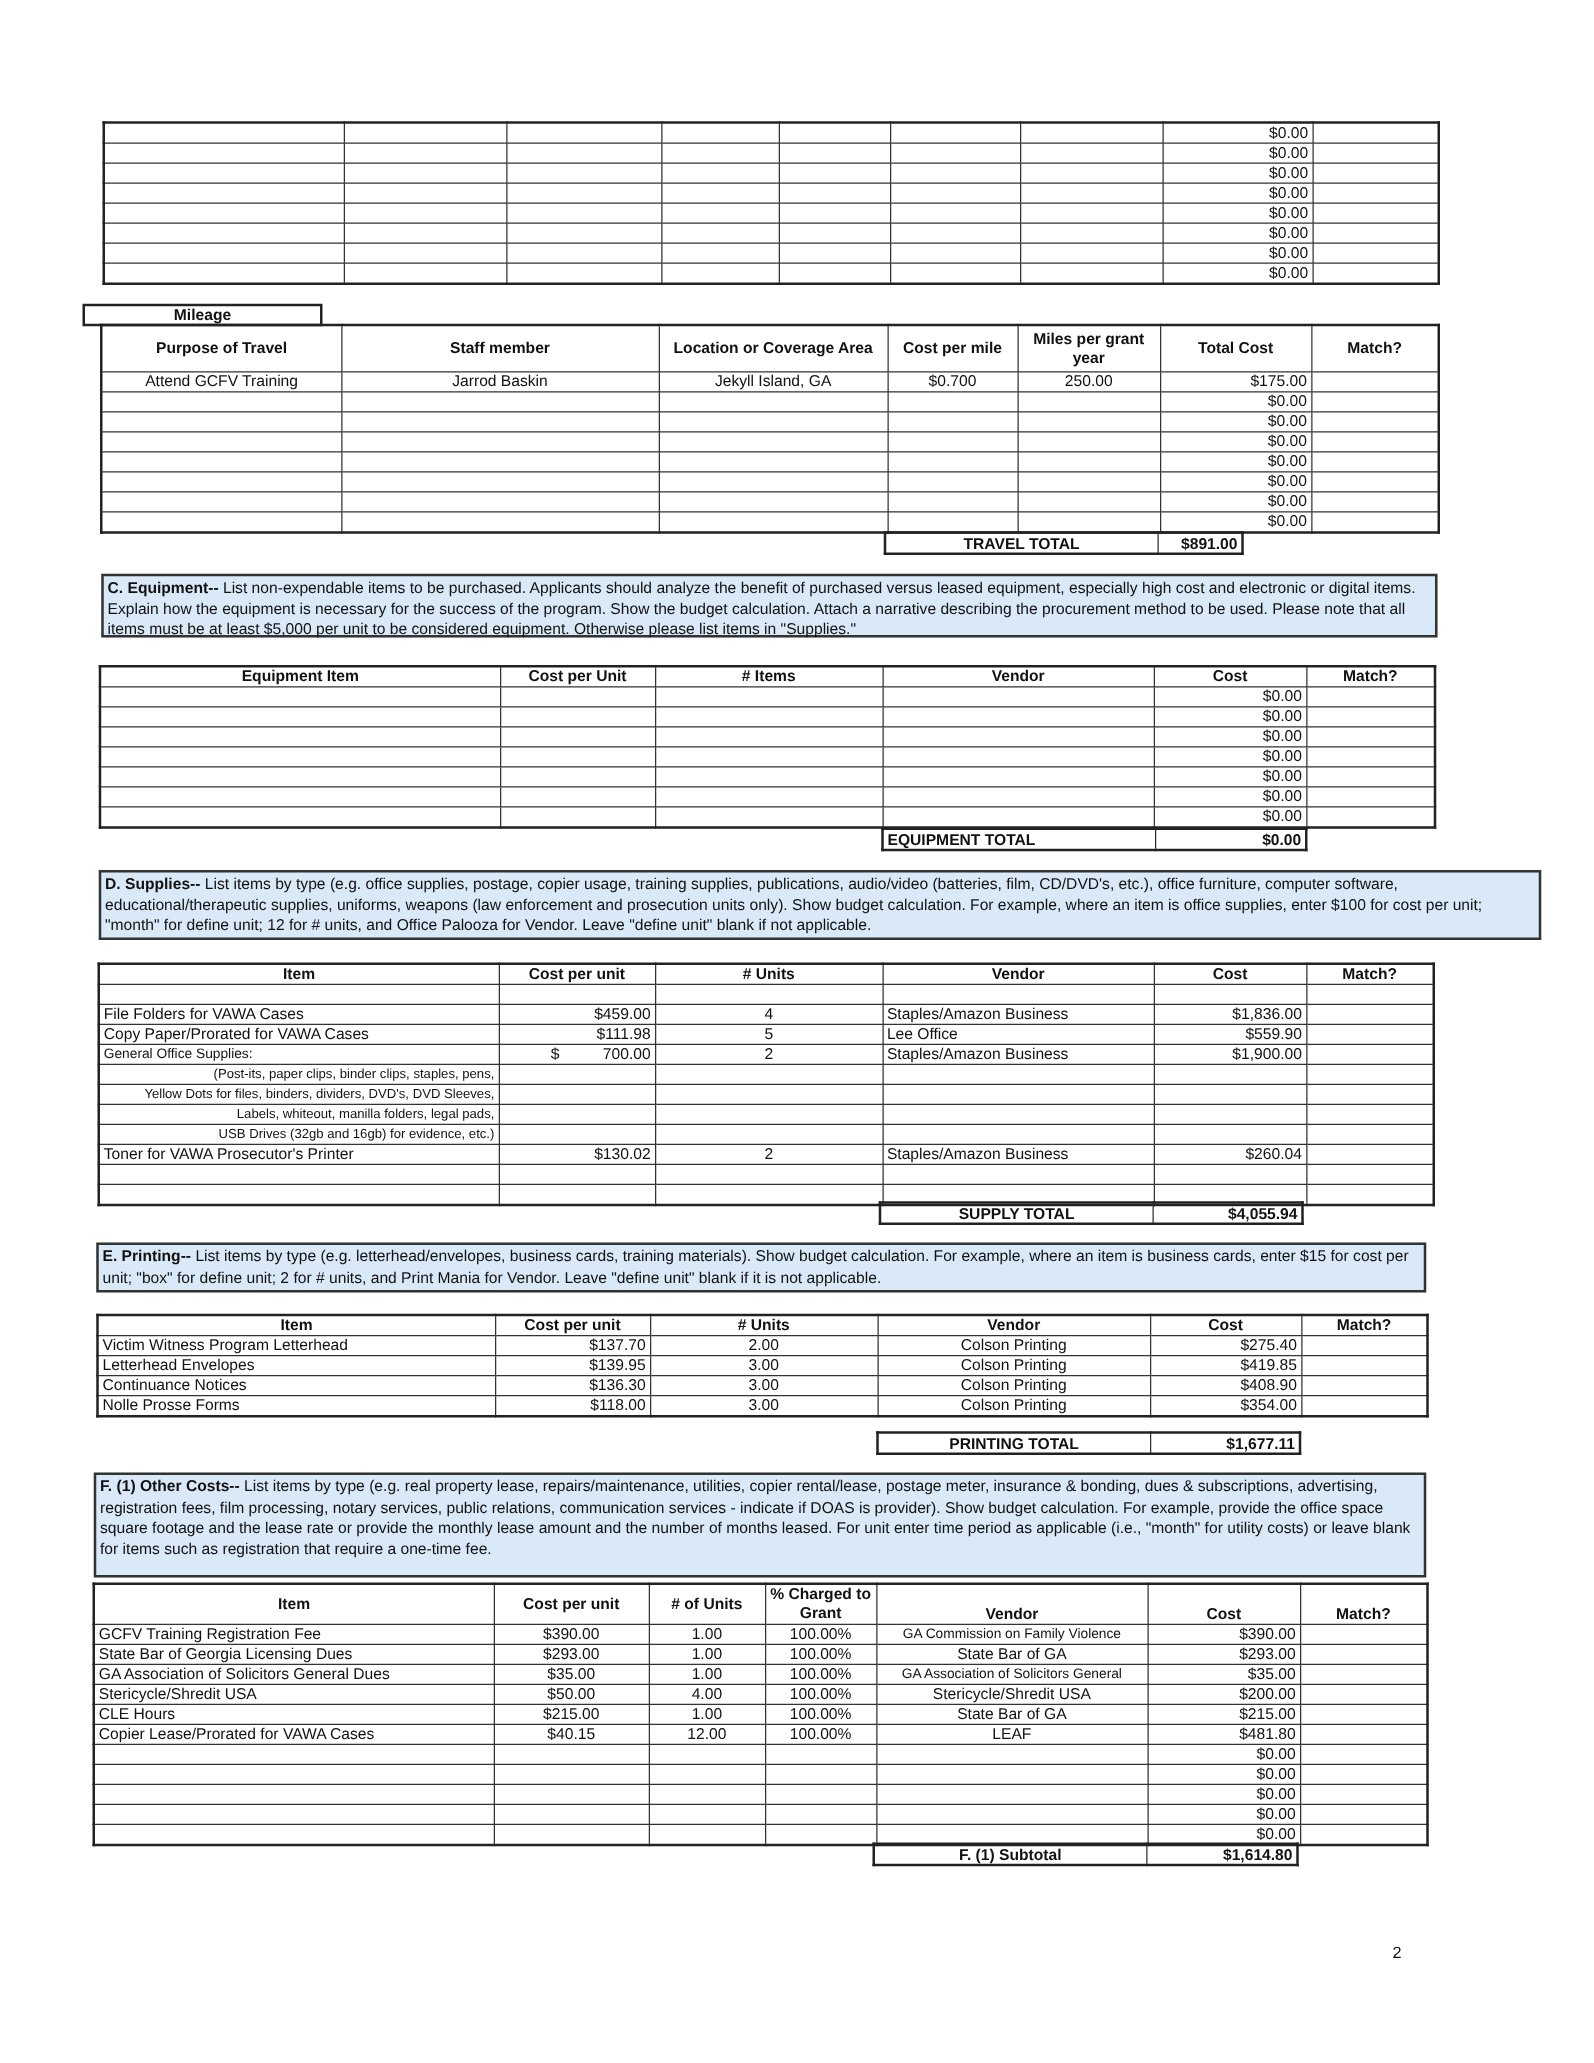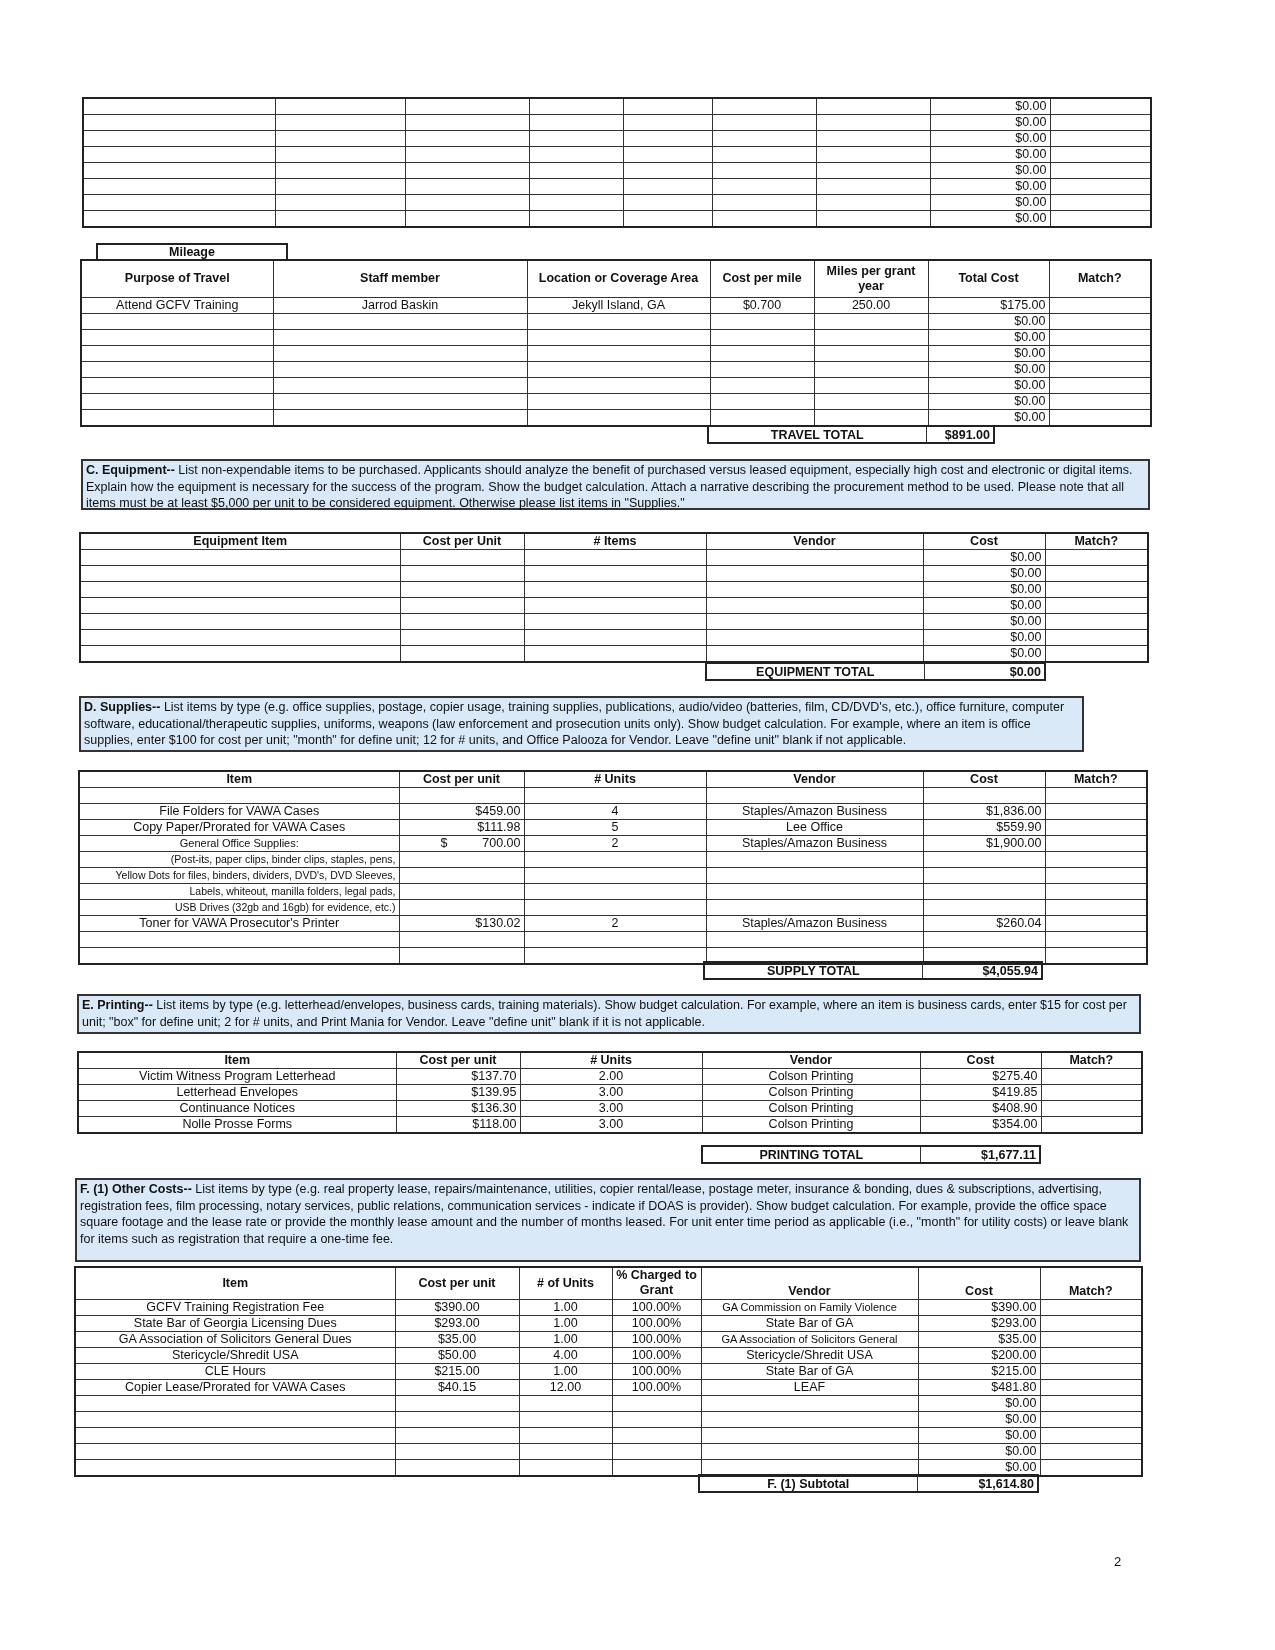--- a/index.html
+++ b/index.html
@@ -5,21 +5,21 @@
   * { box-sizing: border-box; margin: 0; padding: 0; }
   html, body { width: 1275px; height: 1650px; background: #ffffff; overflow: hidden; }
   body { position: relative; font-family: "Liberation Sans", sans-serif; color: #111; }
   .abs { position: absolute; }
   table { border-collapse: collapse; table-layout: fixed; font-family: "Liberation Sans", sans-serif; }
   table.grid { border: 2px solid #222; }
   table.grid td, table.grid th { border: 1px solid #333; font-size: 12.5px; padding: 0 3px; height: 16px; line-height: 15px; white-space: nowrap; overflow: hidden; }
   table.grid th { font-weight: bold; text-align: center; }
   .r { text-align: right; }
   .c { text-align: center; }
-  .l { text-align: center; }
+  .l { text-align: left; }
   .small { font-size: 11px !important; }
   .tiny { font-size: 10.5px !important; }
   .note { position: absolute; background: #d9e9f7; border: 2px solid #333; font-size: 12.5px; line-height: 16.5px; padding: 1px 3px; color: #111; }
   .note b { font-weight: bold; }
   .totbox { position: absolute; border: 2px solid #222; border-collapse: collapse; }
   .totbox td { border: 1px solid #333; height: 17px; font-size: 12.5px; font-weight: bold; padding: 0 3px; white-space: nowrap; }
   .mileage-label { position: absolute; border: 2px solid #222; font-size: 12.5px; font-weight: bold; text-align: center; height: 18px; line-height: 15px; }
   .pagenum { position: absolute; font-size: 13px; }
 </style>
 </head>
@@ -122,21 +122,21 @@
         <td></td>
         <td></td>
         <td></td>
         <td></td>
         <td class="r">$0.00</td>
         <td></td>
       </tr>
     </tbody>
 </table>
 
-<div class="mileage-label" style="left:96px; top:243px; width:192px;">Mileage</div>
+<div class="mileage-label" style="left:66px; top:243px; width:192px;">Mileage</div>
 
 <table class="grid abs" style="left:80px; top:259px; width:1070px;">
   <colgroup>
     <col style="width:192px">
       <col style="width:254px">
       <col style="width:183px">
       <col style="width:104px">
       <col style="width:114px">
       <col style="width:121px">
       <col style="width:102px">
@@ -322,21 +322,21 @@
 
 <table class="totbox" style="left:705px; top:662px; width:341px;">
   <tbody>
       <tr>
     <td class="l" style="width:218px;">EQUIPMENT TOTAL</td>
     <td class="r">$0.00</td>
   </tr>
 </tbody>
   </table>
 
-<div class="note" style="left:79px; top:696px; width:1005px; height:56px;">
+<div class="note" style="left:79px; top:696px; width:1154px; height:56px;">
   <b>D. Supplies--</b><span> List items by type (e.g. office supplies, postage, copier usage, training supplies, publications, audio/video (batteries, film, CD/DVD's, etc.), office furniture, computer software, educational/therapeutic supplies, uniforms, weapons (law enforcement and prosecution units only).  Show budget calculation. For example, where an item is office supplies, enter $100 for cost per unit; "month" for define unit; 12 for # units, and Office Palooza for Vendor. Leave "define unit" blank if not applicable.</span>
 </div>
 
 <table class="grid abs" style="left:78px; top:770px; width:1068px;">
   <colgroup>
     <col style="width:320px">
       <col style="width:125px">
       <col style="width:182px">
       <col style="width:217px">
       <col style="width:122px">

